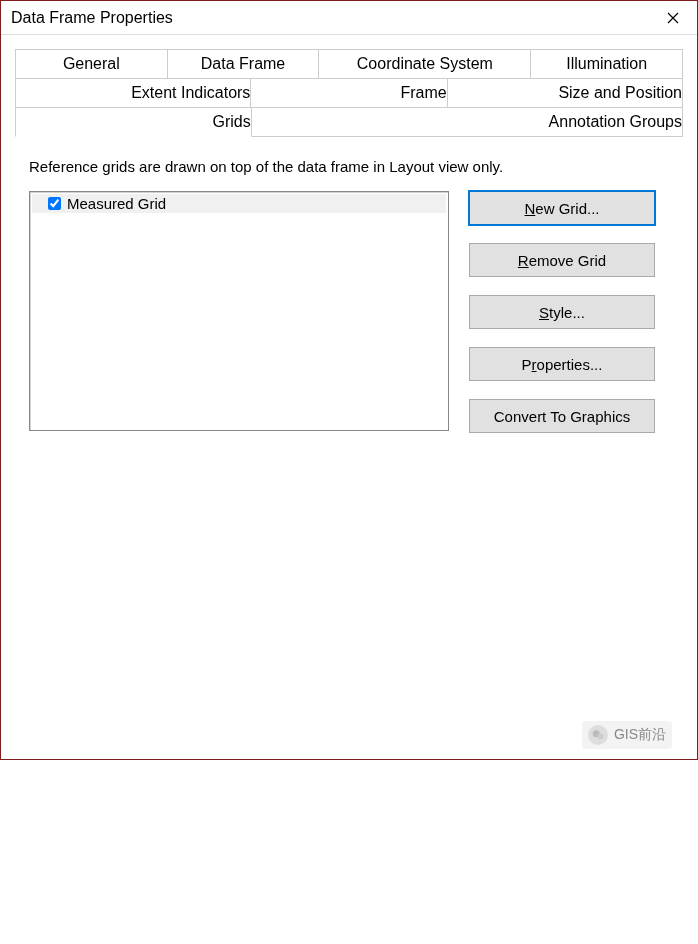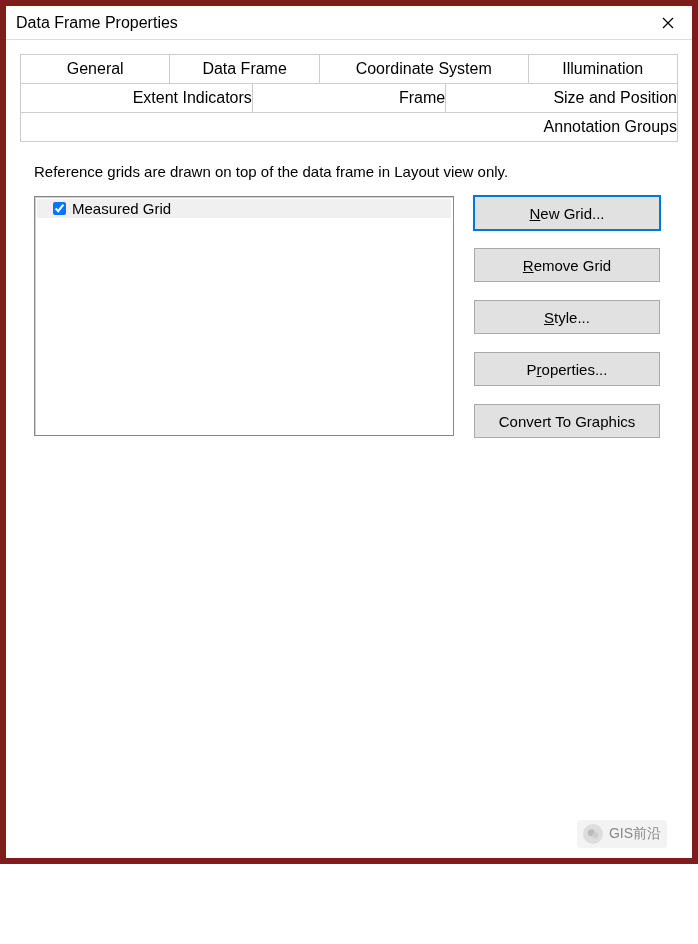--- a/index.html
+++ b/index.html
@@ -4,22 +4,22 @@
   <style>
     * { box-sizing: border-box; }
     body {
       margin: 0;
       font-family: "Segoe UI", Tahoma, sans-serif;
       font-size: 15px;
       background: #fff;
     }
     .window {
       width: 698px;
-      height: 864px;
-      border: 6px solid #7f1d1d;
+      height: 760px;
+      border: 1px solid #7f1d1d;
       background: #fff;
       display: flex;
       flex-direction: column;
       position: relative;
     }
     .titlebar {
       height: 34px;
       display: flex;
       align-items: center;
       justify-content: space-between;
@@ -203,20 +203,21 @@
         <div class="tab">Data Frame</div>
         <div class="tab" style="flex:1.4">Coordinate System</div>
         <div class="tab">Illumination</div>
       </div>
       <div class="tab-row">
         <div class="tab" style="flex:1.2">Extent Indicators</div>
         <div class="tab">Frame</div>
         <div class="tab" style="flex:1.2">Size and Position</div>
       </div>
       <div class="tab-row">
+        <div class="tab active" style="flex:0.6">Grids</div>
         <div class="tab" style="flex:1.1">Annotation Groups</div>
       </div>
     </div>
 
     <div class="tab-panel">
       <div class="description">Reference grids are drawn on top of the data frame in Layout view only.</div>
 
       <div class="grids-area">
         <div class="grid-list">
           <div class="grid-item">

